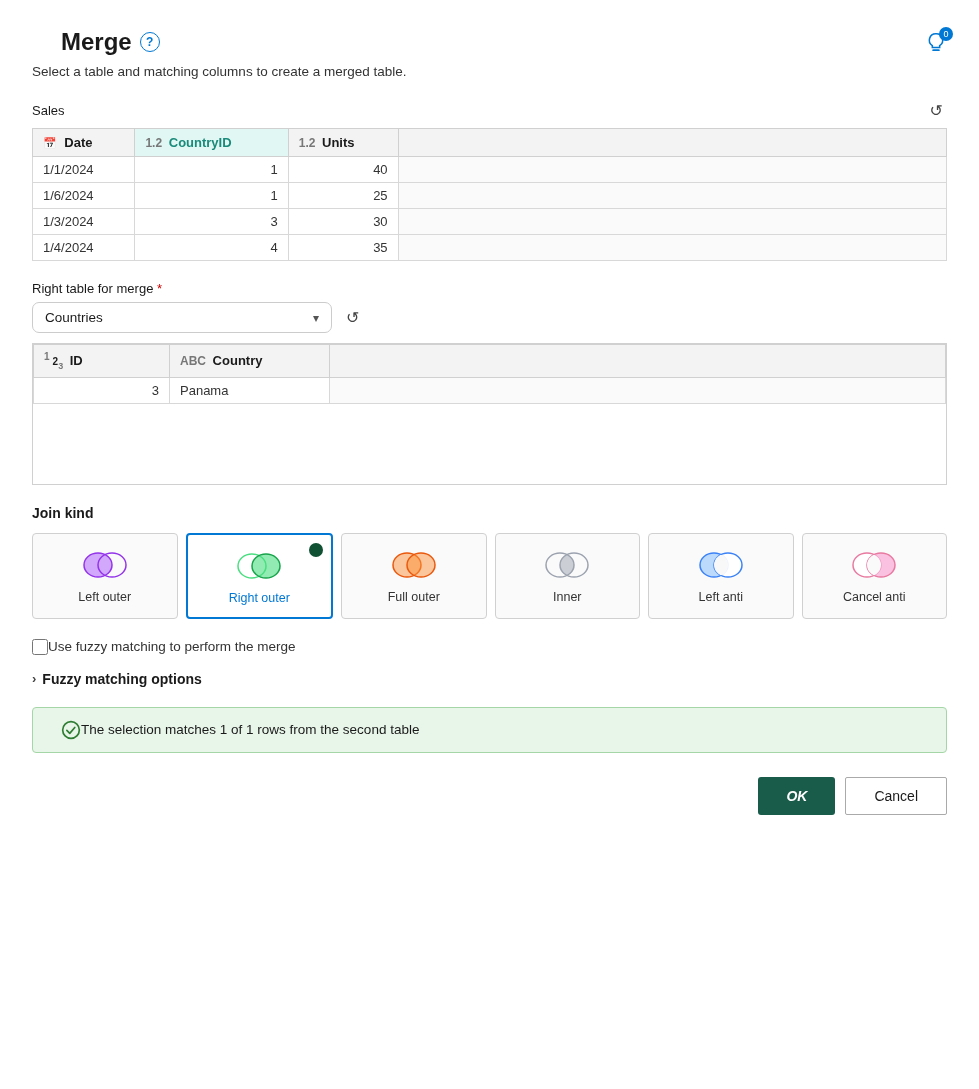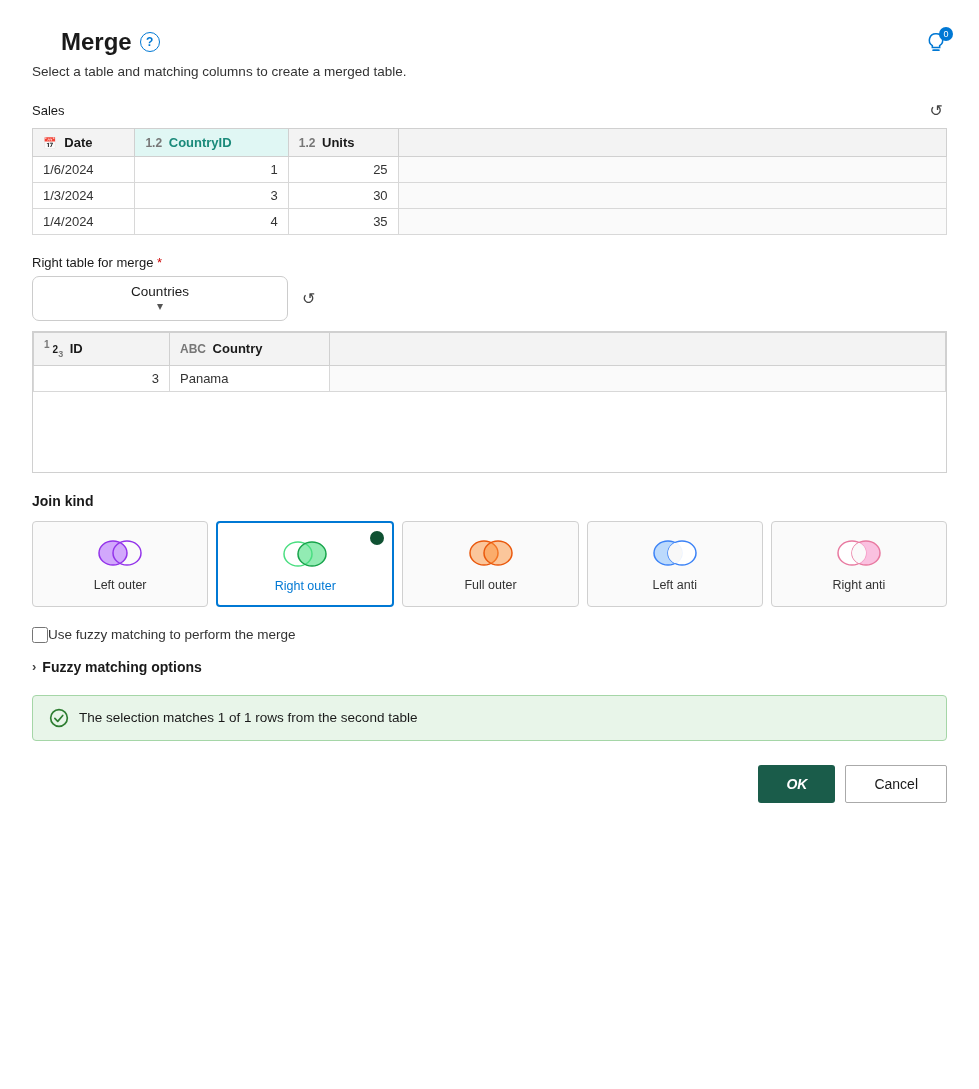--- a/index.html
+++ b/index.html
@@ -137,31 +137,30 @@
     .required {
       color: #c00;
     }
     .dropdown-wrapper {
       display: flex;
       align-items: center;
       gap: 10px;
       margin-bottom: 10px;
     }
     .dropdown {
-      width: 256px;
+      width: 300px;
       padding: 7px 12px;
       border: 1px solid #ccc;
       border-radius: 7px;
       background: #fff;
       font-size: 13.5px;
       cursor: pointer;
       display: flex;
       align-items: center;
       justify-content: space-between;
-      flex-direction: column;
     }
     .dropdown-arrow {
       font-size: 12px;
       color: #555;
     }
 
     .table-section {
       border: 1px solid #d0d0d0;
       margin-bottom: 20px;
     }
@@ -252,24 +251,23 @@
     .chevron-right {
       font-size: 13px;
       color: #444;
     }
 
     
     .success-banner {
       background: #e8f5e9;
       border: 1px solid #a5d6a7;
       border-radius: 4px;
-      padding: 12px 16px;
-      display: flex;
-      align-items: center;
-      gap: 10px;
+      padding: 12px 28px;
+      display: flex;
+      align-items: center;
       margin-bottom: 24px;
       font-size: 13.5px;
       color: #1a1a1a;
     }
 
     
     .footer-btns {
       display: flex;
       justify-content: flex-end;
       gap: 10px;
@@ -334,20 +332,26 @@
       <th class="highlighted">
         <span class="th-type">1.2</span> CountryID
       </th>
       <th>
         <span class="th-type">1.2</span> Units
       </th>
       <th style="width:60%;background:#f3f3f3;"></th>
     </tr>
   </thead>
   <tbody>
+    <tr>
+      <td class="date-col">1/1/2024</td>
+      <td>1</td>
+      <td>40</td>
+      <td class="empty-col"></td>
+    </tr>
     <tr>
       <td class="date-col">1/6/2024</td>
       <td>1</td>
       <td>25</td>
       <td class="empty-col"></td>
     </tr>
     <tr>
       <td class="date-col">1/3/2024</td>
       <td>3</td>
       <td>30</td>
@@ -423,20 +427,32 @@
 
   <div class="join-card">
 
     <svg width="48" height="30" viewBox="0 0 48 30">
       <ellipse cx="17" cy="15" rx="14" ry="12" fill="#fb923c" fill-opacity="0.5" stroke="#ea580c" stroke-width="1.5"></ellipse>
       <ellipse cx="31" cy="15" rx="14" ry="12" fill="#fb923c" fill-opacity="0.5" stroke="#ea580c" stroke-width="1.5"></ellipse>
     </svg>
     <span class="join-card-label">Full outer</span>
   </div>
 
+  <div class="join-card">
+
+    <svg width="48" height="30" viewBox="0 0 48 30">
+      <ellipse cx="17" cy="15" rx="14" ry="12" fill="none" stroke="#9ca3af" stroke-width="1.5"></ellipse>
+      <ellipse cx="31" cy="15" rx="14" ry="12" fill="none" stroke="#9ca3af" stroke-width="1.5"></ellipse>
+      <clipPath id="cl1">
+          <ellipse cx="17" cy="15" rx="14" ry="12"></ellipse>
+        </clipPath>
+      <ellipse cx="31" cy="15" rx="14" ry="12" fill="#9ca3af" fill-opacity="0.5" clip-path="url(#cl1)"></ellipse>
+    </svg>
+    <span class="join-card-label">Inner</span>
+  </div>
 
   <div class="join-card">
 
     <svg width="48" height="30" viewBox="0 0 48 30">
       <ellipse cx="17" cy="15" rx="14" ry="12" fill="#93c5fd" fill-opacity="0.6" stroke="#3b82f6" stroke-width="1.5"></ellipse>
       <ellipse cx="31" cy="15" rx="14" ry="12" fill="#fff" fill-opacity="0.9" stroke="#3b82f6" stroke-width="1.5"></ellipse>
       <clipPath id="cl2">
           <ellipse cx="31" cy="15" rx="14" ry="12"></ellipse>
         </clipPath>
       <ellipse cx="17" cy="15" rx="14" ry="12" fill="#f8f8f8" fill-opacity="1" clip-path="url(#cl2)"></ellipse>
@@ -447,21 +463,21 @@
   <div class="join-card">
 
     <svg width="48" height="30" viewBox="0 0 48 30">
       <ellipse cx="17" cy="15" rx="14" ry="12" fill="#fff" fill-opacity="0.9" stroke="#e879a0" stroke-width="1.5"></ellipse>
       <ellipse cx="31" cy="15" rx="14" ry="12" fill="#f9a8d4" fill-opacity="0.7" stroke="#e879a0" stroke-width="1.5"></ellipse>
       <clipPath id="cl3">
           <ellipse cx="17" cy="15" rx="14" ry="12"></ellipse>
         </clipPath>
       <ellipse cx="31" cy="15" rx="14" ry="12" fill="#fafafa" fill-opacity="1" clip-path="url(#cl3)"></ellipse>
     </svg>
-    <span class="join-card-label">Right anti</span>
+    <span class="join-card-label">Cancel anti</span>
   </div>
 </div>
 
 <div class="checkbox-row">
   <input type="checkbox" id="fuzzy-cb" style="">
   <label for="fuzzy-cb" class="checkbox-label">Use fuzzy matching to perform the merge</label>
 </div>
 
 <div class="fuzzy-section">
   <div class="fuzzy-header">

